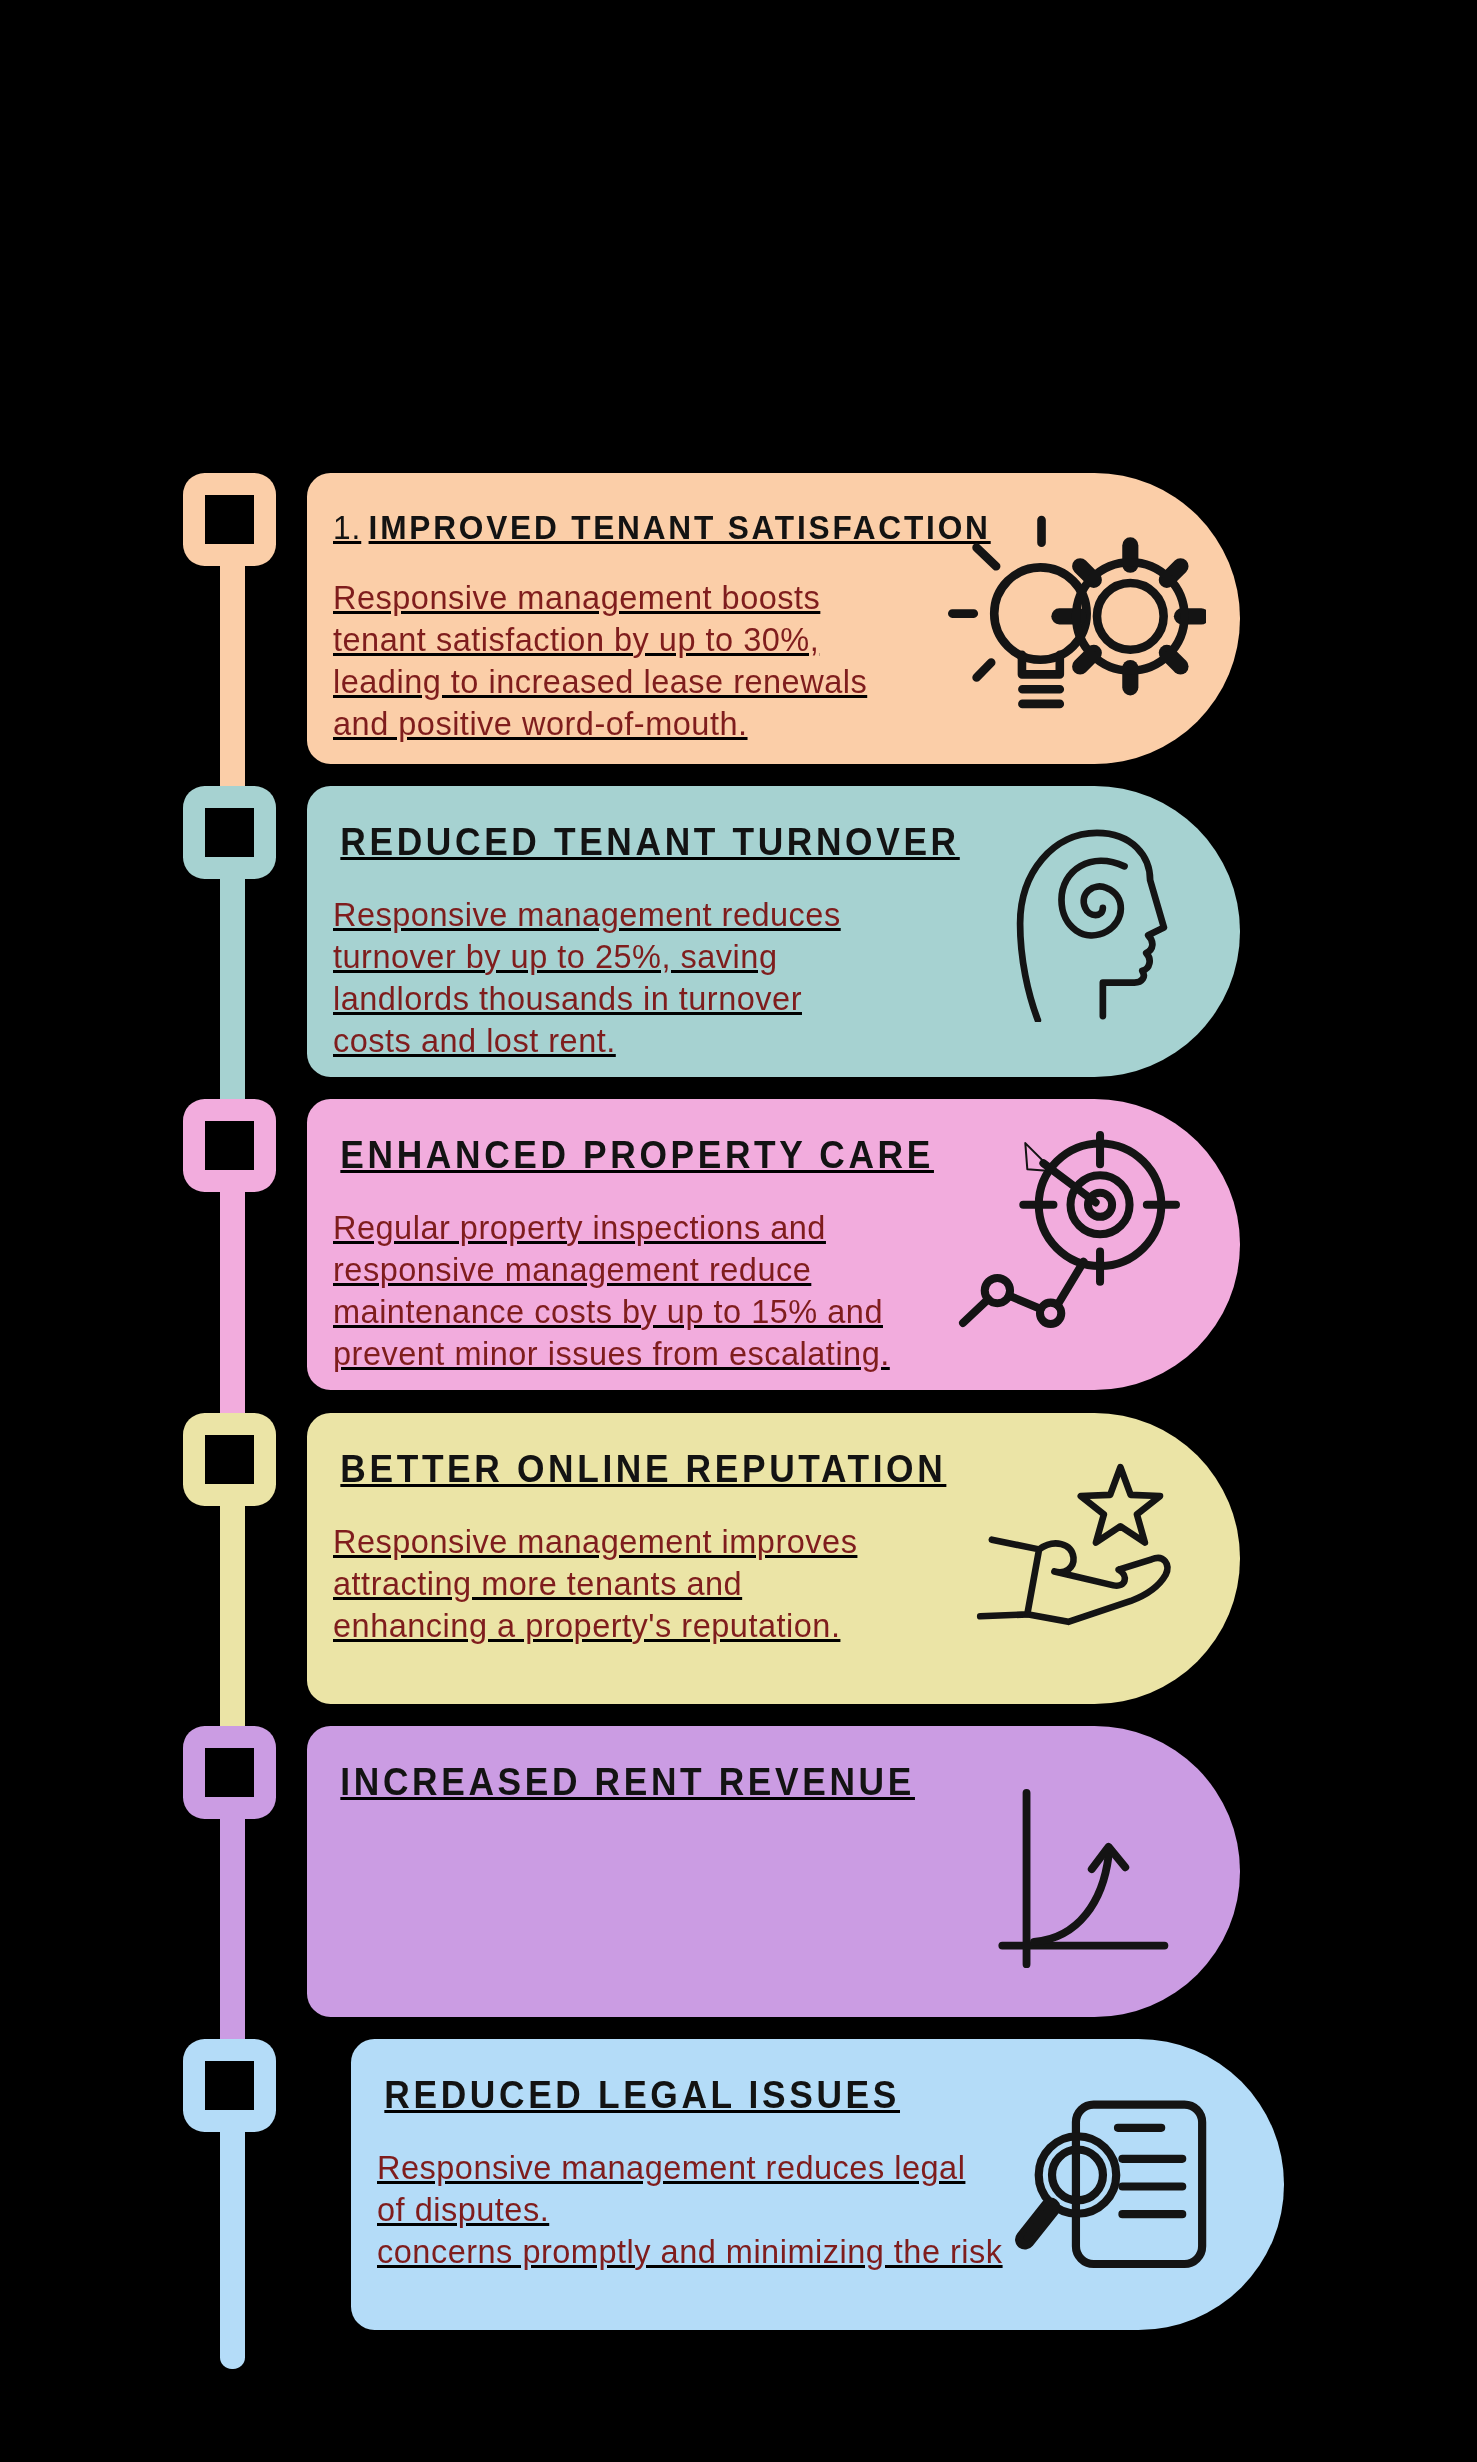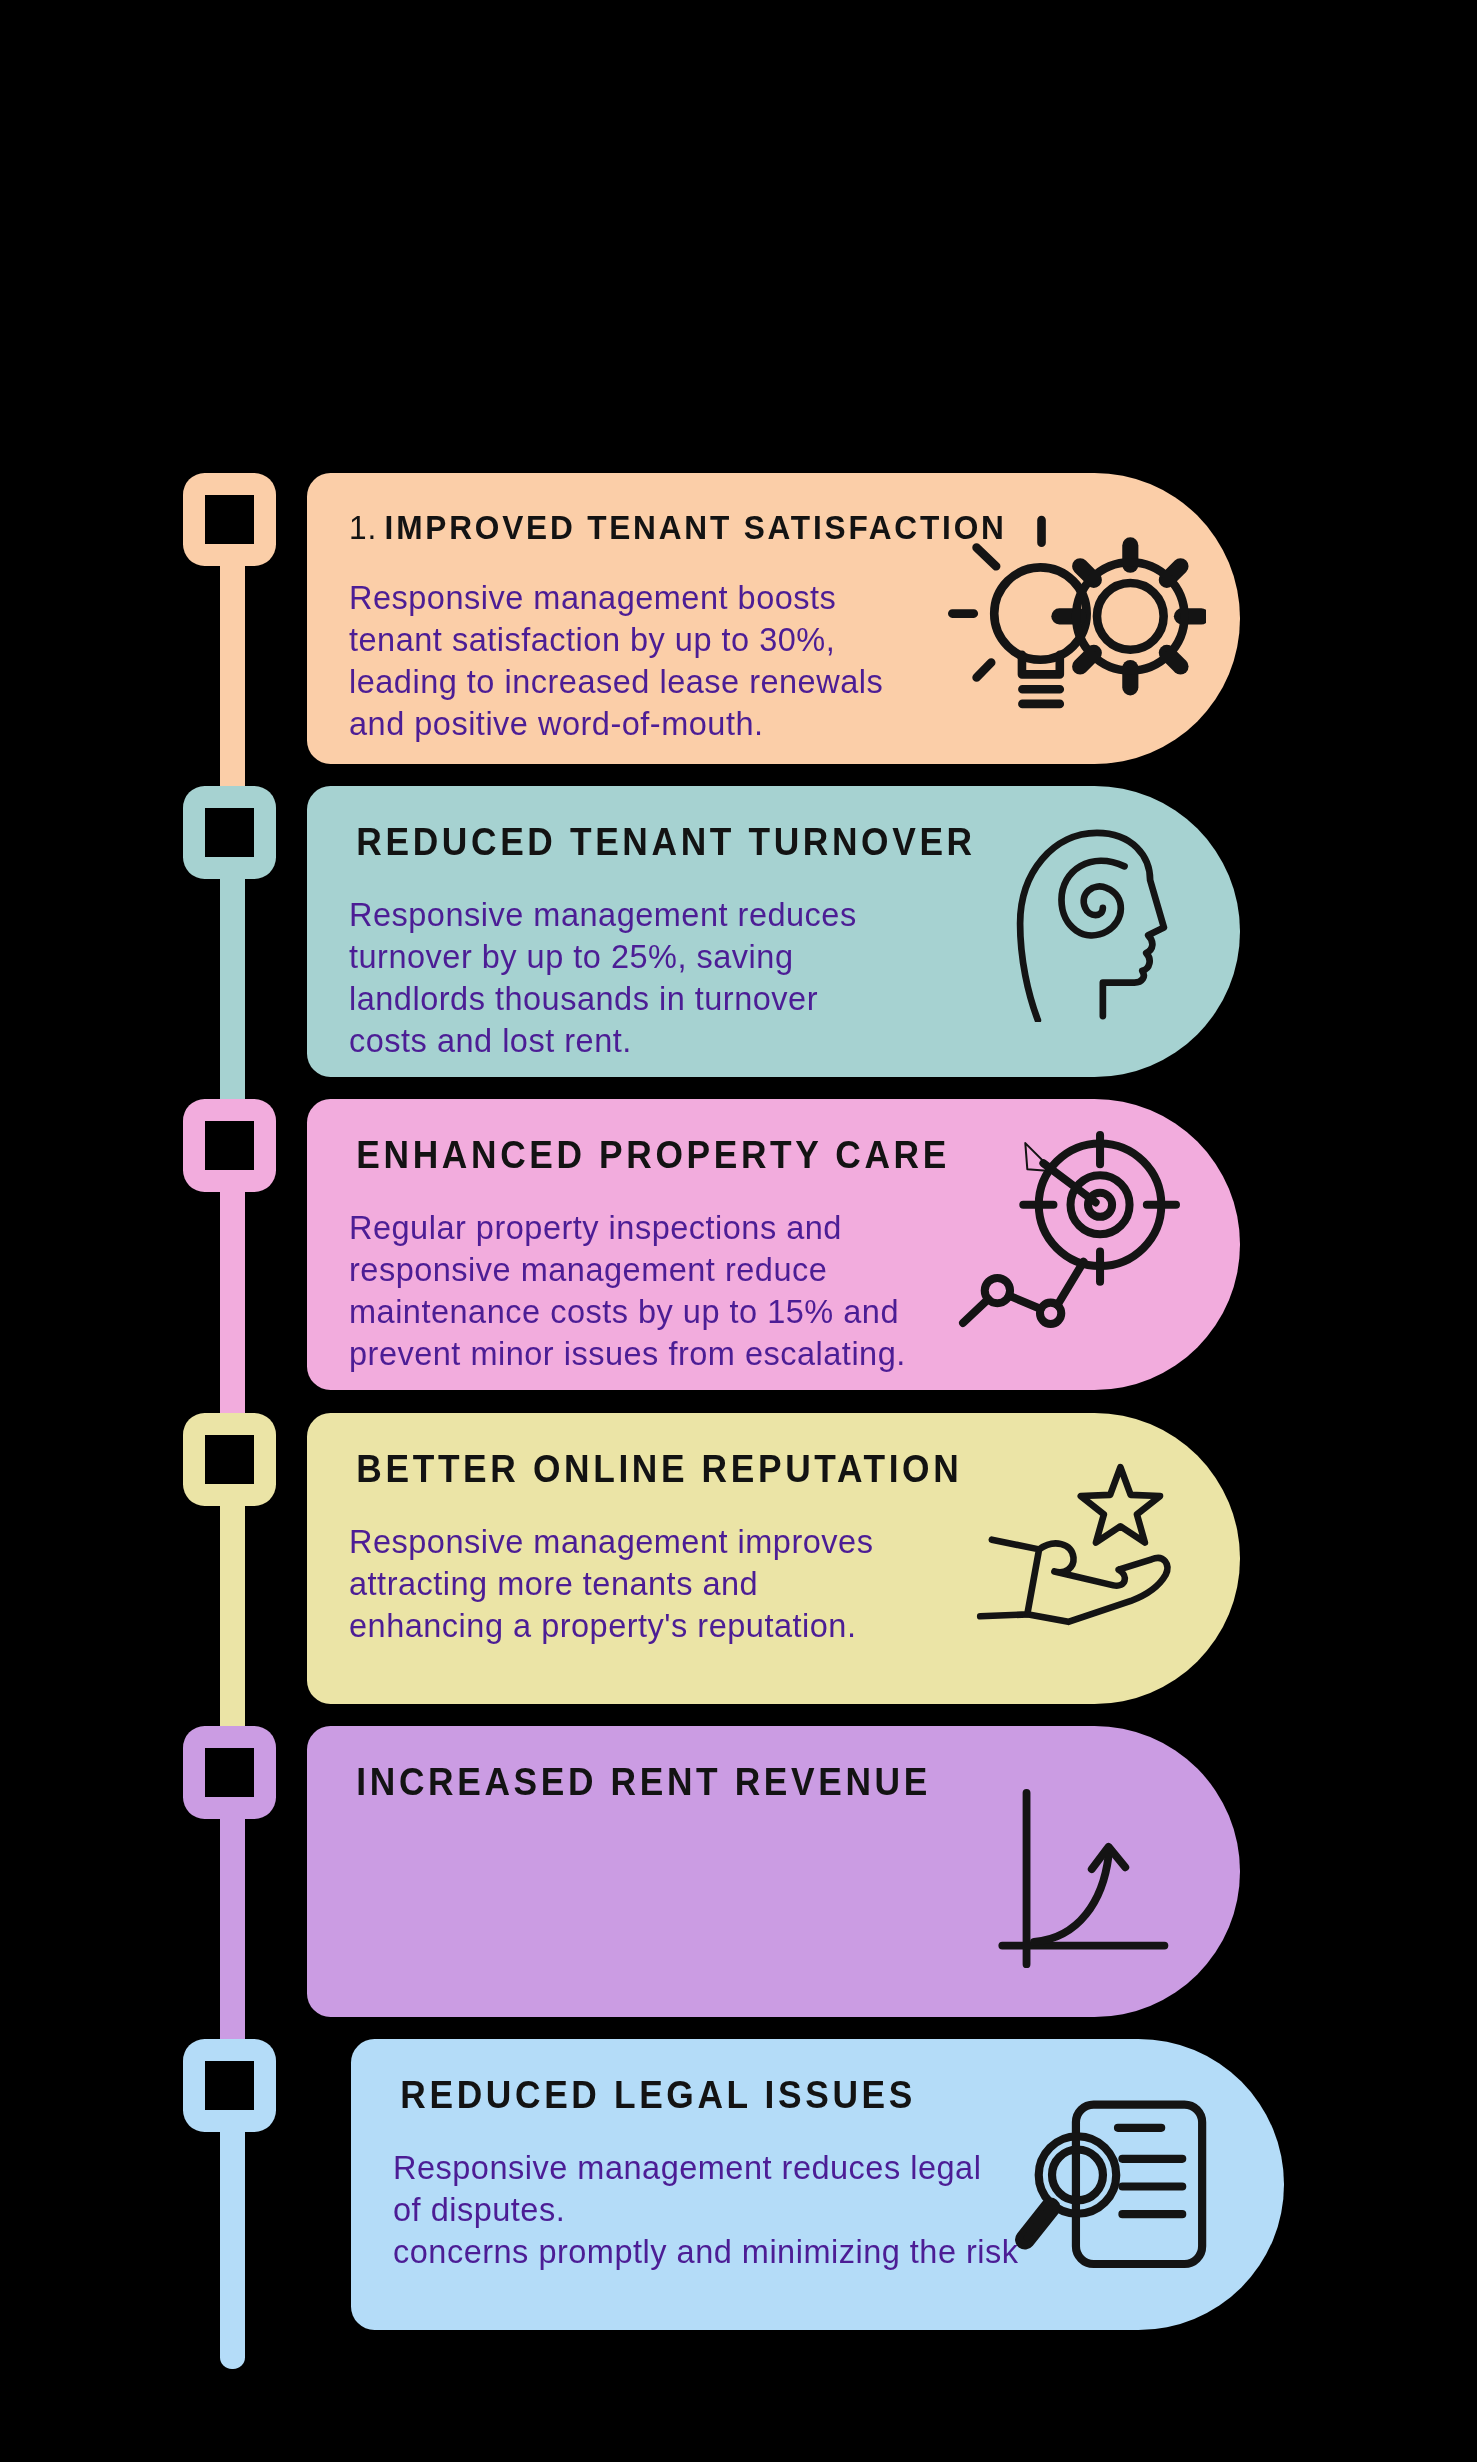--- a/index.html
+++ b/index.html
@@ -35,33 +35,33 @@
 
   
   .card{
     position:absolute;left:307px;width:933px;height:291px;
     border-radius:23.6px 146px 146px 23.6px;
     z-index:3;
   }
   .card1{top:473px;} .card2{top:786px;} .card3{top:1099px;}
   .card4{top:1413px;} .card5{top:1726px;} .card6{top:2039px;margin-left:44px;}
 
-  .ctext{padding:35px 0 0 42px;}
+  .ctext{padding:35px 0 0 26px;text-decoration:underline;}
   .title{
     margin:0;
     font-size:38px;font-weight:bold;color:#131313;
     letter-spacing:3.9px;
     transform:scaleX(0.93);transform-origin:left top;
     white-space:nowrap;
   }
   .card1 .title{font-size:34px;letter-spacing:3px;}
   .num{font-weight:400;letter-spacing:1px;margin-right:7.9px;}
   .body{margin-top:29.6px;}
   .bl{
-    font-size:32.5px;line-height:42px;color:#4c1d95;
+    font-size:32.5px;line-height:42px;color:#7f1d1d;
     letter-spacing:0.5px;white-space:nowrap;
   }
 
   
   .icon{position:absolute;}
   .icon path,.icon circle,.icon rect,.icon line,.icon polygon{
     stroke:#141414;fill:none;stroke-linecap:round;stroke-linejoin:round;
   }
   .i1{left:641px;top:35px;width:258px;height:209px;}
   .i2{left:707px;top:39px;width:158px;height:197px;}

